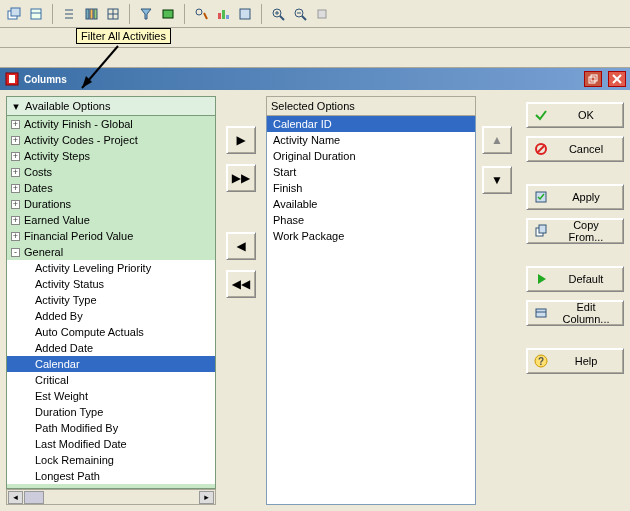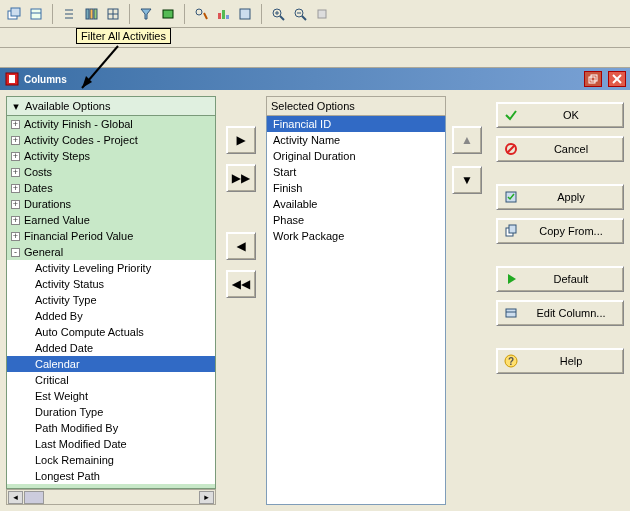--- a/index.html
+++ b/index.html
@@ -145,21 +145,21 @@
     width:30px; height:28px;
     background:#ece9d8;
     border:1px solid #fff;
     border-right-color:#888; border-bottom-color:#888;
     box-shadow: inset 1px 1px 0 #fff, inset -1px -1px 0 #aca899;
     display:flex; align-items:center; justify-content:center;
     font-size:12px; color:#000;
   }
   
   .mid-panel {
-    width: 180px;
+    width: 210px;
     display:flex; flex-direction:column;
   }
   .mid-panel .panel-header { background:#ece9d8; border-color:#aca899; }
   .sel-list {
     flex:1;
     background:#fff;
     border:1px solid #7f9db9;
     border-top:none;
     font-size:11px;
   }
@@ -401,21 +401,21 @@
     <div style="height:20px"></div>
     <div class="sq-btn">◀</div>
     <div class="sq-btn">◀◀</div>
   </div>
 
   <div class="mid-panel">
     <div class="panel-header" style="background:#ece9d8">
       <span>Selected Options</span>
     </div>
     <div class="sel-list" id="sel-list">
-        <div class="sel-item selected">Financial ID</div>
+        <div class="sel-item selected">Calendar ID</div>
         <div class="sel-item">Activity Name</div>
         <div class="sel-item">Original Duration</div>
         <div class="sel-item">Start</div>
         <div class="sel-item">Finish</div>
         <div class="sel-item">Available</div>
         <div class="sel-item">Phase</div>
         <div class="sel-item">Work Package</div>
       </div>
   </div>
 

